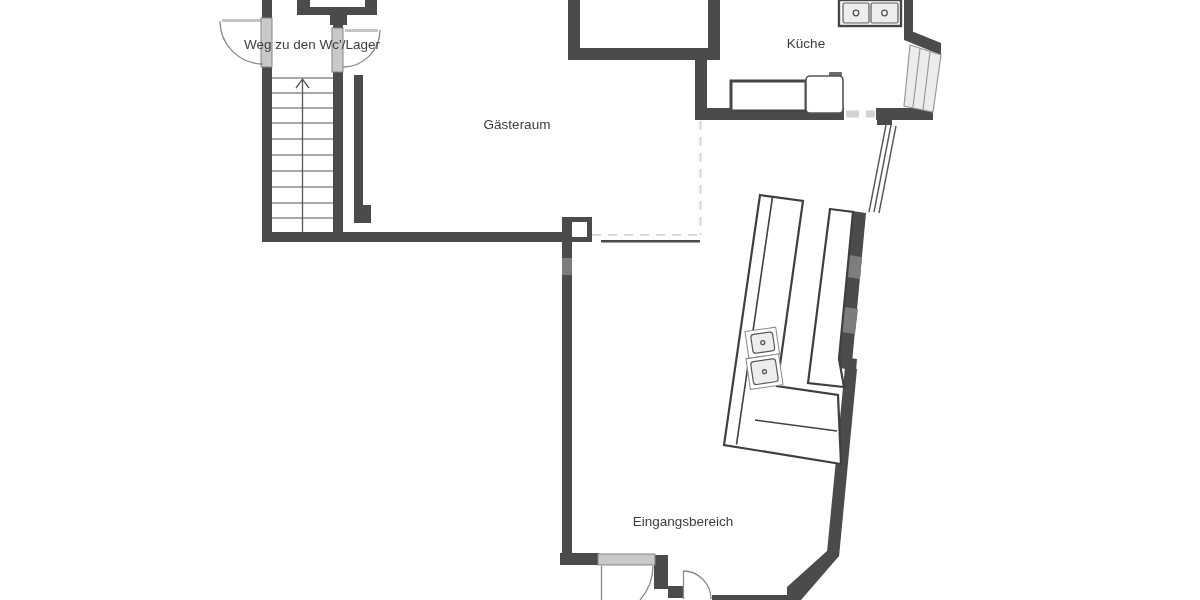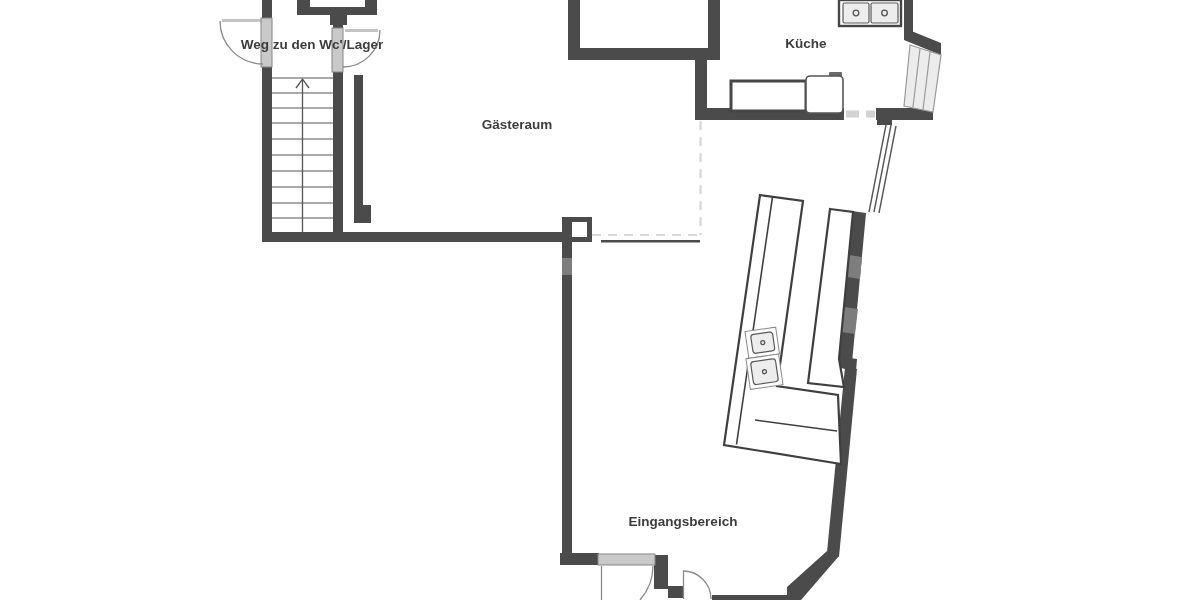--- a/index.html
+++ b/index.html
@@ -1,17 +1,17 @@
 <!DOCTYPE html>
 <html><head>
 <meta charset="utf-8">
 <style>
   html,body{margin:0;padding:0;background:#fff;}
   .stage{position:relative;width:1200px;height:600px;background:#fff;overflow:hidden;
-         font-family:"Liberation Sans",sans-serif;font-weight:bold;}
+         font-family:"Liberation Sans",sans-serif;}
   svg{display:block}
   .wall{fill:#4b4b4b;}
   .winpatch{fill:#7d7d7d;}
   .thin{stroke:#555;stroke-width:1.3;fill:none;}
   .tread{stroke:#555;stroke-width:1.2;}
   .outline{fill:#ffffff;stroke:#3f3f3f;stroke-width:2.2;}
   .outline-thick{fill:#ffffff;stroke:#464646;stroke-width:3;}
   .fixline{stroke:#3f3f3f;stroke-width:1.6;fill:none;}
   .door-leaf{fill:#c9c9c9;stroke:#858585;stroke-width:1;}
   .header{fill:#c4c4c4;}

